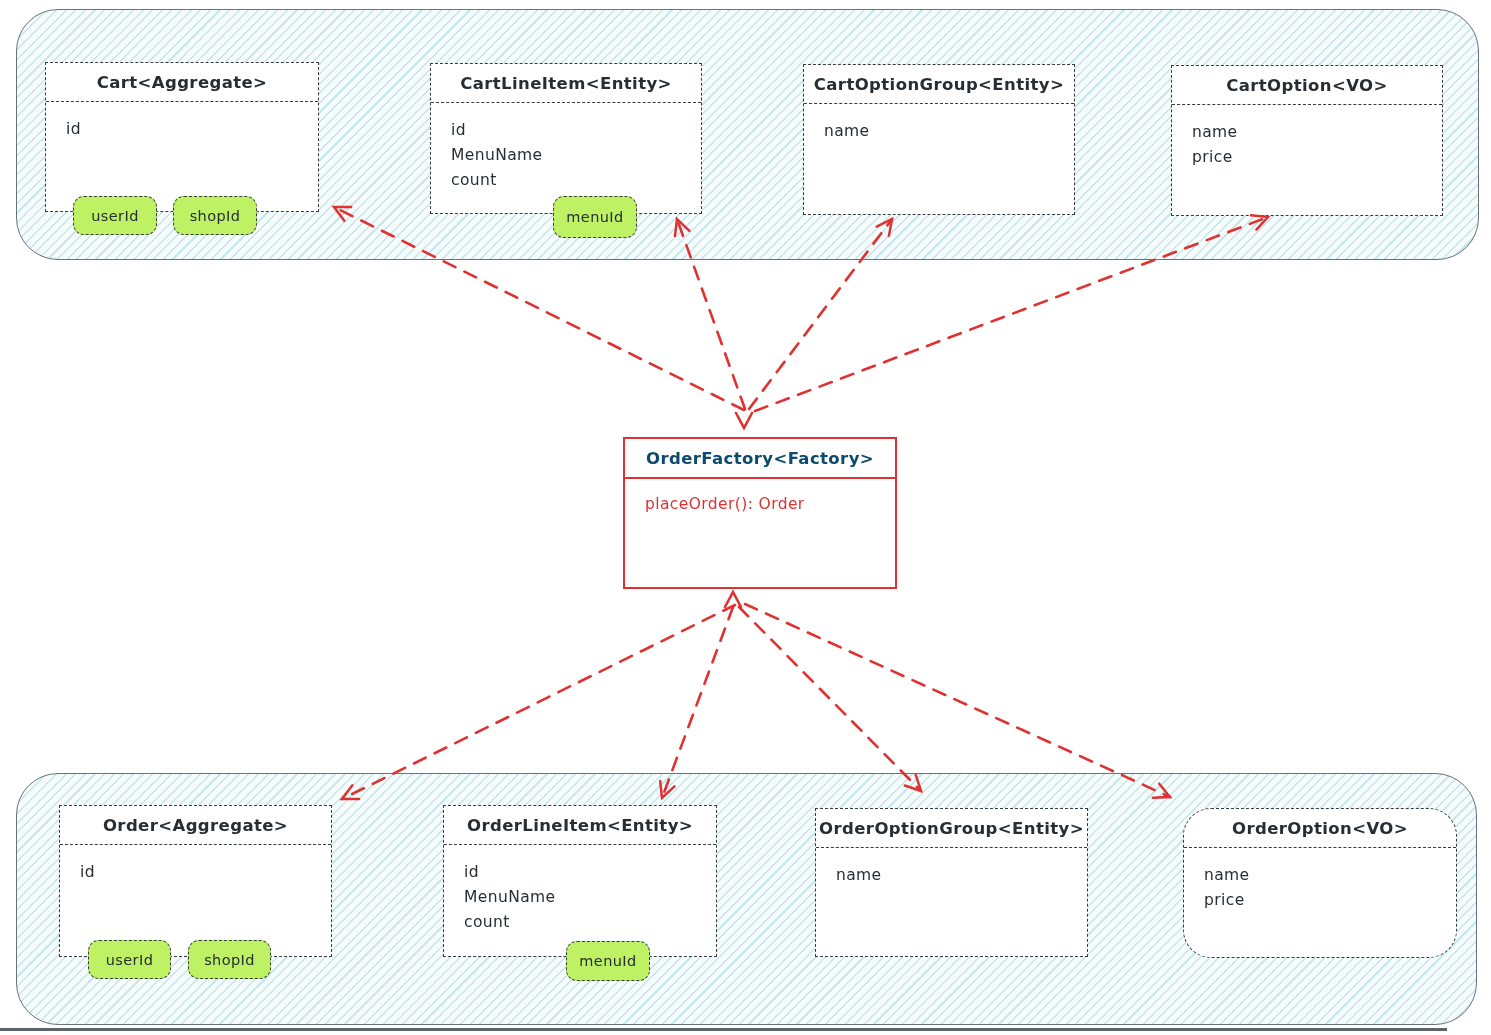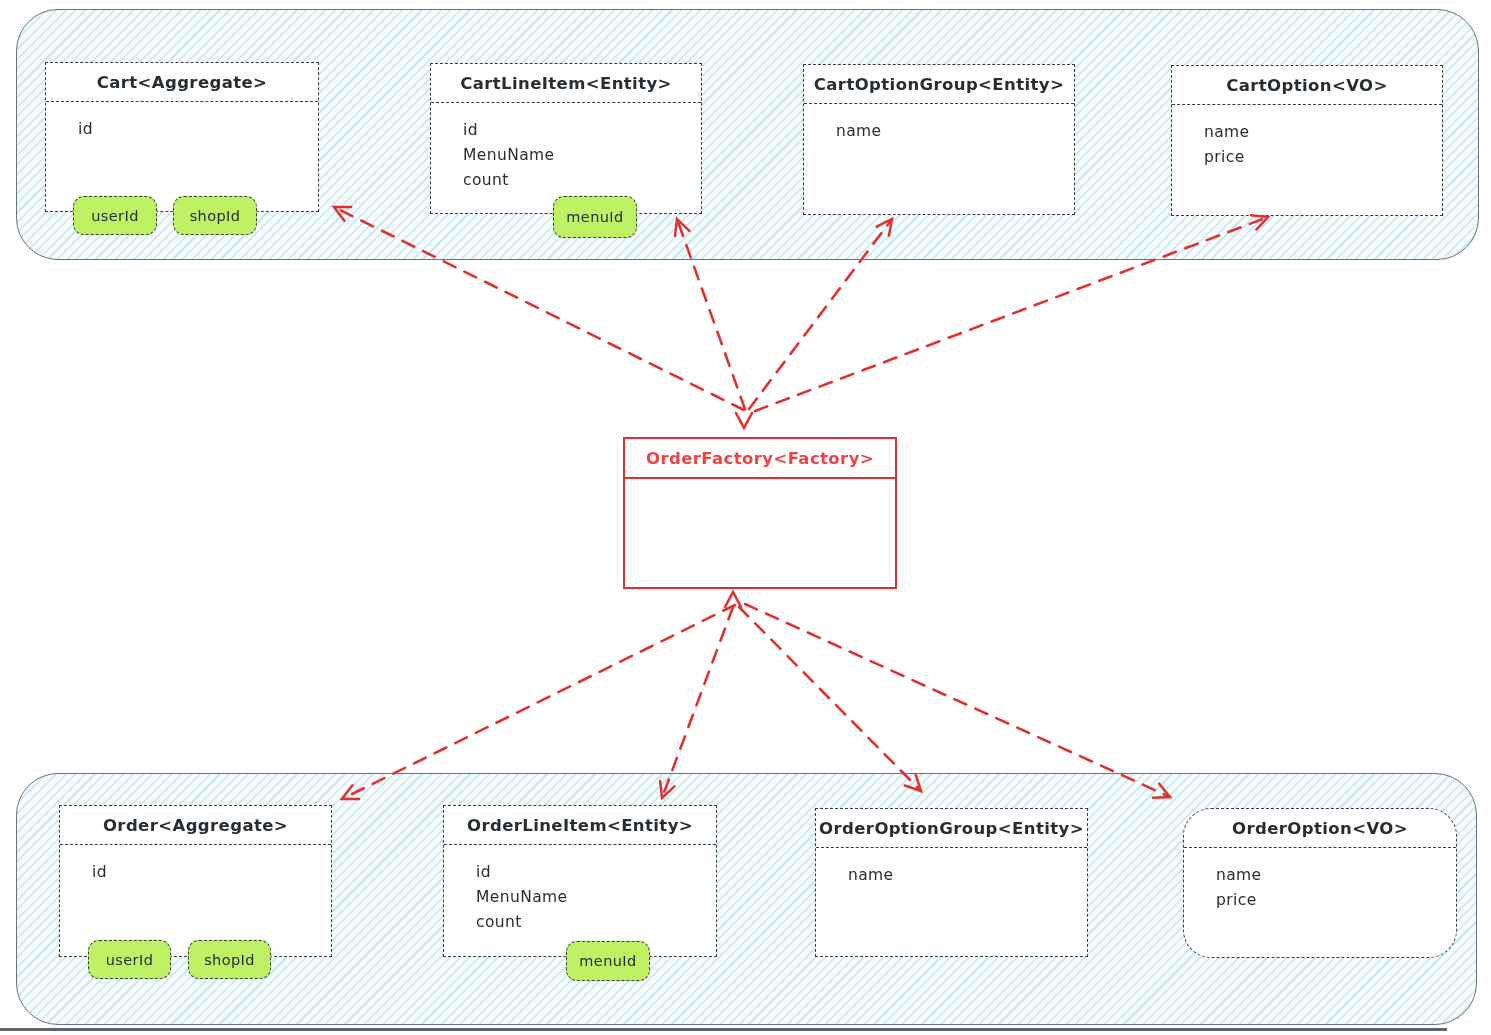--- a/index.html
+++ b/index.html
@@ -16,30 +16,30 @@
       transparent 1.5px, transparent 6.8px);
   }
   
   .cbox { position:absolute; background:#ffffff; border:1.7px dashed #343c41; color:#272e33; }
   .cbox .title {
     height:38px; display:flex; align-items:center; justify-content:center;
     border-bottom:1.7px dashed #343c41; font-size:16.5px; font-weight:600;
     letter-spacing:0.4px; white-space:nowrap;
   }
   .cbox .fields { padding:15px 0 0 20px; font-size:15.5px; letter-spacing:0.4px; }
-  .cbox .fields div { line-height:25px;margin-left:12px; }
+  .cbox .fields div { line-height:25px; }
   
   .tag {
     position:absolute; background:#bef264; border:1.7px dashed #343c41;
     border-radius:11px; display:flex; align-items:center; justify-content:center;
     font-size:14.5px; letter-spacing:0.4px; color:#272e33;
   }
   
   .factory { border:2px solid #e03131; color:#e03131; }
-  .factory .title { border-bottom:2px solid #e03131; color:#ef4444; }
+  .factory .title { border-bottom:2px solid #e03131; color:#0c4a6e; }
   .factory .fields { color:#e03131; padding-top:13px; }
   
   .arrows { position:absolute; left:0; top:0; width:1491px; height:1035px; pointer-events:none; }
   .baseline { position:absolute; left:0; top:1028px; width:1447px; height:3px; background:#5d646b; }
 </style>
 </head>
 <body>
 
 <div class="canvas">
 
@@ -76,20 +76,23 @@
   <div class="cbox" style="left:1171px; top:65px; width:270px; height:149px;">
     <div class="title">CartOption&lt;VO&gt;</div>
     <div class="fields">
       <div>name</div>
       <div>price</div>
     </div>
   </div>
 
   <div class="cbox factory" style="left:623px; top:437px; width:270px; height:148px;">
     <div class="title">OrderFactory&lt;Factory&gt;</div>
+    <div class="fields">
+      <div>placeOrder(): Order</div>
+    </div>
   </div>
 
   <div class="cbox" style="left:59px; top:805px; width:271px; height:150px;">
     <div class="title">Order&lt;Aggregate&gt;</div>
     <div class="fields">
       <div>id</div>
     </div>
     <div class="tag" style="left:28px; top:134px; width:81px; height:37px;">userId</div>
     <div class="tag" style="left:128px; top:134px; width:81px; height:37px;">shopId</div>
   </div>

